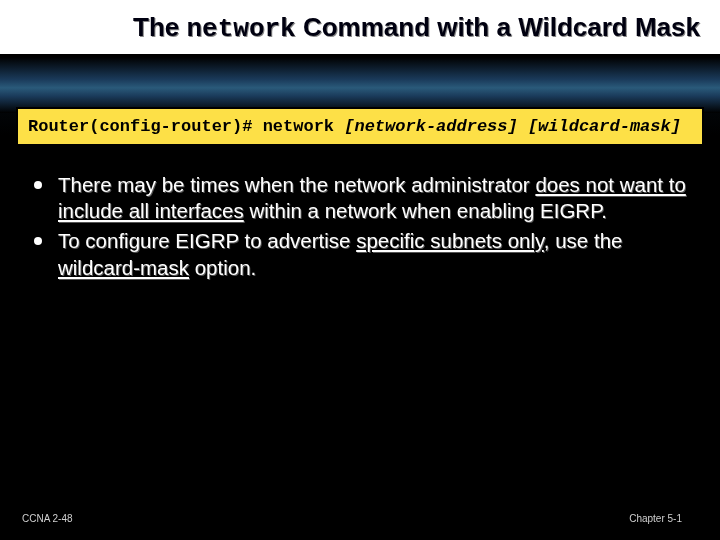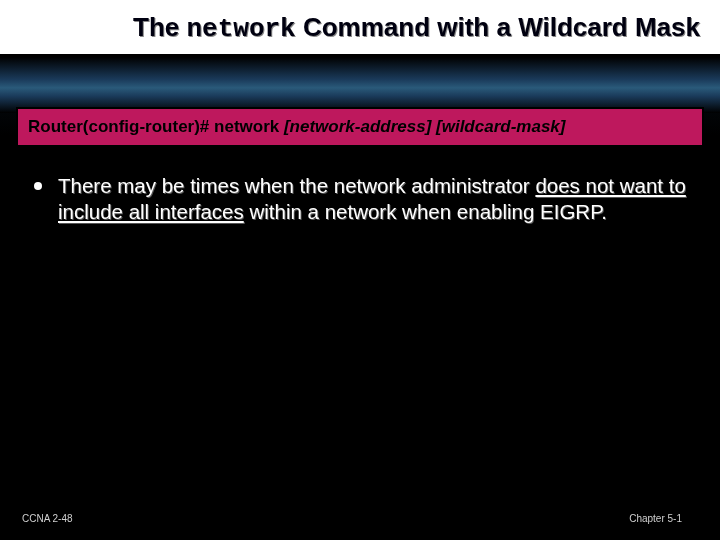--- a/index.html
+++ b/index.html
@@ -28,26 +28,26 @@
   .title-underline {
     height: 3px;
     background: #000;
     margin: 0 0 0 0;
   }
   .gradient-band {
     height: 56px;
     background: linear-gradient(to bottom, #000000 0%, #1a3a5a 40%, #2a5a7a 55%, #1a3a5a 70%, #000000 100%);
   }
   .cmd-box {
-    background: #be185d;
+    background: #fde047;
     color: #000000;
     border: 2px solid #000;
     margin: -6px 16px 0 16px;
     padding: 8px 10px;
-    font-family: Liberation Sans, sans-serif;
+    font-family: Liberation Mono, monospace;
     font-size: 17px;
     font-weight: bold;
     position: relative;
     z-index: 2;
   }
   .cmd-box .args {
     font-style: italic;
     font-weight: bold;
   }
   .content {
@@ -95,19 +95,20 @@
 <div class="title-underline"></div>
 <div class="gradient-band"></div>
 
 <div class="cmd-box">
   <span>Router(config-router)# network </span><span class="args">[network-address] [wildcard-mask]</span>
 </div>
 
 <div class="content">
   <ul class="bullets" id="bullet-list">
       <li><span class="dot"></span><span>There may be times when the network administrator </span><span class="underline">does not want to include all interfaces</span><span> within a network when enabling EIGRP.</span></li>
+      <li><span class="dot"></span><span>To configure EIGRP to advertise </span><span class="underline">specific subnets only</span><span>, use the </span><span class="underline">wildcard-mask</span><span> option.</span></li>
     </ul>
 </div>
 
 <div class="footer">
   <span>CCNA 2-48</span>
   <span>Chapter  5-1</span>
 </div>
 
 </body></html>

